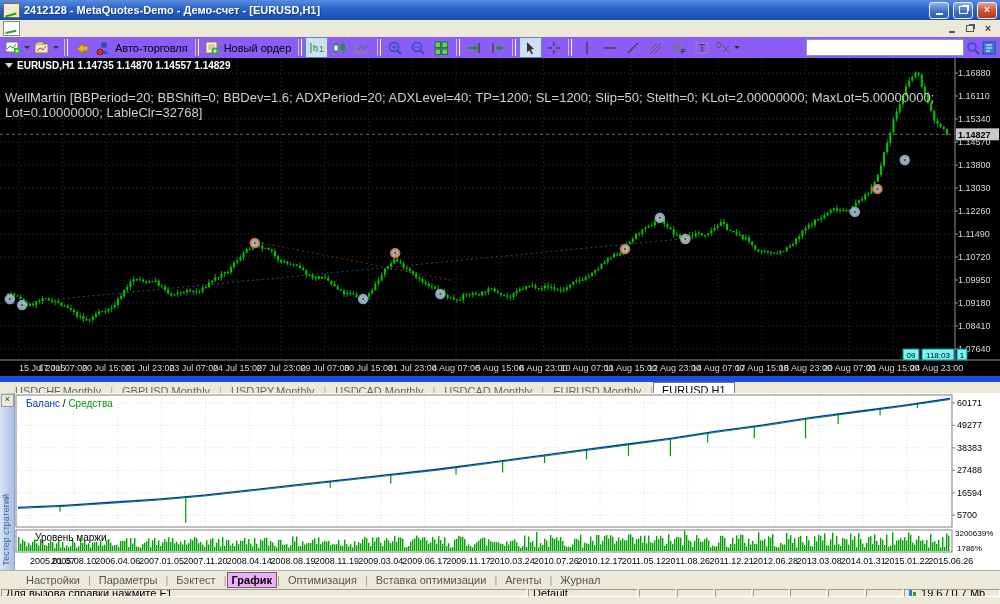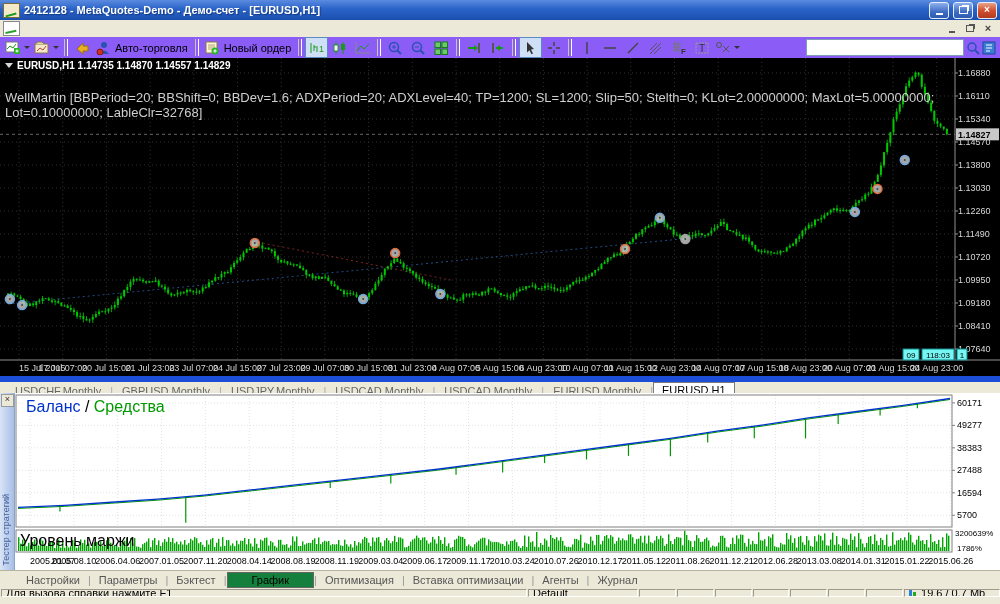--- a/index.html
+++ b/index.html
@@ -42,26 +42,26 @@
   
   .chart-tabbar{position:absolute;top:376px;left:0;right:0;height:17px;background:#ECE9D8;border-top:6px solid #1d4ed8;display:flex;align-items:flex-end;font-size:11px;color:#666;padding-left:6px}
   .ctab{padding:1px 9px 2px 9px;white-space:nowrap}
   .ctab.active{background:#FFF;border:1px solid #7A7A7A;border-bottom:none;color:#000;padding:1px 8px 3px 8px}
   .ctab-sep{color:#AAA;padding:1px 0 2px 0}
   
   .tester{position:absolute;top:393px;left:0;right:0;height:177px;background:#FFF}
   .strip{position:absolute;left:0;top:0;width:14px;height:177px;background:linear-gradient(90deg,#D9E4F6,#A6BEE6);border-right:1px solid #8AA3C9;z-index:4}
   .strip-close{position:absolute;top:1px;left:1px;width:11px;height:11px;background:#ECE9D8;border:1px solid #999;color:#333;font-size:9px;line-height:9px;text-align:center;cursor:default}
   .strip-label{position:absolute;left:1px;bottom:4px;writing-mode:vertical-rl;transform:rotate(180deg);font-size:9px;color:#44629C;white-space:nowrap}
-  .tester-legend{position:absolute;left:24px;top:5px;font-size:16px;z-index:3;background:#fff;padding:0 2px}
-  .margin-label{position:absolute;left:20px;top:139px;font-size:16px;color:#000;z-index:3}
+  .tester-legend{position:absolute;left:24px;top:5px;font-size:10px;z-index:3;background:#fff;padding:0 2px}
+  .margin-label{position:absolute;left:35px;top:139px;font-size:10px;color:#000;z-index:3}
   
   .tester-tabbar{position:absolute;top:570px;left:0;right:0;height:18px;background:#ECE9D8;border-top:1px solid #B8B4A2;display:flex;align-items:center;font-size:11px;color:#555;padding-left:18px}
   .ttab{padding:14px 8px;white-space:nowrap}
-  .ttab.active{background:#15803d;border:1px solid #666;color:#000;font-weight:normal;padding:1px 24px}
+  .ttab.active{background:#f0abfc;border:1px solid #666;color:#000;font-weight:bold;padding:1px 4px}
   .ttab-sep{color:#999}
   
   .statusbar{position:absolute;top:588px;left:0;right:0;height:16px;background:#ECE9D8;display:flex;font-size:11px;color:#000}
   .scell{border:1px solid;border-color:#9D9A8B #FFF #FFF #9D9A8B;margin:1px 0 7px 1px;padding:0 4px;display:flex;align-items:center;white-space:nowrap;overflow:hidden}
   .scell.grow{width:516px}
   .scell.default{width:100px}
   .scell.empty{flex:1}
   .scell.traffic{width:86px;gap:3px}
   .traffic-icon{display:inline-block;width:9px;height:9px;position:relative}
   .traffic-icon::before{content:"";position:absolute;left:0;bottom:0;width:3px;height:9px;background:#2A7FDD}

